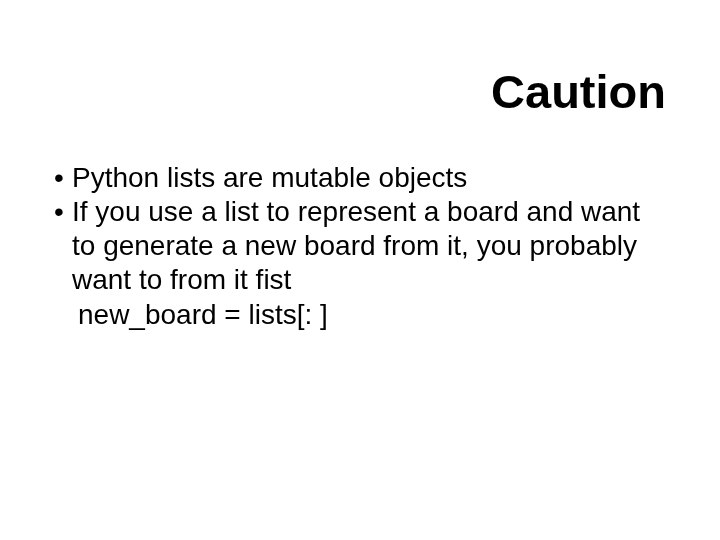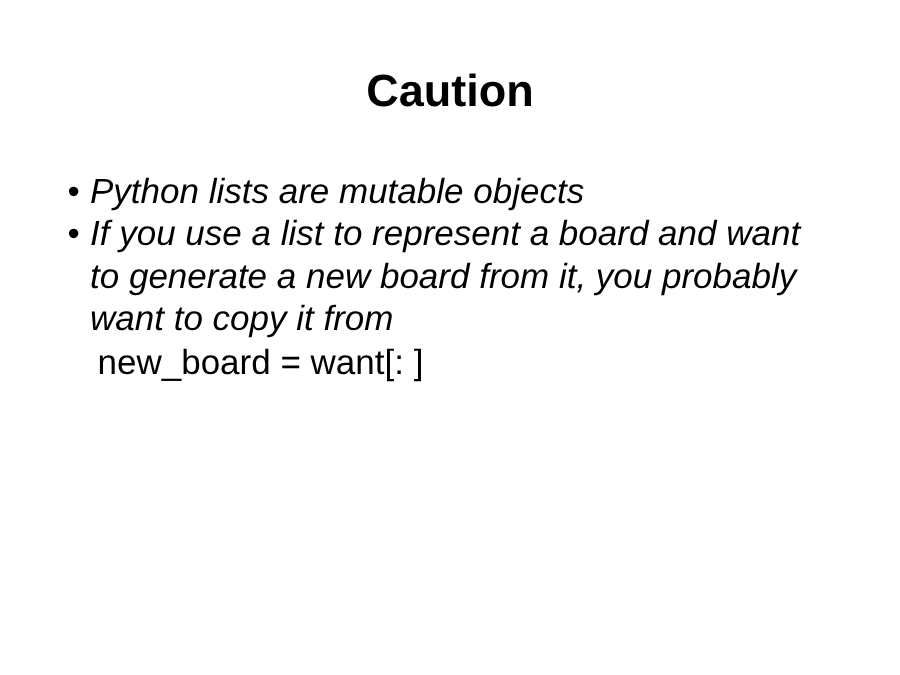--- a/index.html
+++ b/index.html
@@ -11,60 +11,59 @@
     font-family: Arial, Helvetica, sans-serif;
     color: #000000;
   }
   .slide {
     box-sizing: border-box;
     width: 720px;
     height: 540px;
     padding: 48px 54px 0 54px;
   }
   .title {
-    font-size: 36px;
+    font-size: 47px;
     font-weight: 700;
-    text-align: center;
-    margin: 4px 0 42px 0;
+    text-align: right;
+    margin: 16px 0 42px 0;
   }
   .body {
     font-size: 28px;
     line-height: 1.22;
   }
   .bullet {
     display: flex;
     flex-direction: row;
     margin: 0;
   }
   .bullet .dot {
     width: 18px;
     flex: 0 0 18px;
   }
   .bullet .txt {
     flex: 1 1 auto;
-    font-style: italic;
   }
   .code-line {
     margin-left: 24px;
   }
 </style>
 </head>
 <body>
 
 <div class="slide">
   <h1 class="title">Caution</h1>
 
   <div class="body">
 
     <div class="bullet">
       <span class="dot">•</span>
       <span class="txt">Python lists are mutable objects</span>
     </div>
 
     <div class="bullet">
       <span class="dot">•</span>
-      <span class="txt">If you use a list to represent a board and want to generate a new board from it, you probably want to copy it from</span>
+      <span class="txt">If you use a list to represent a board and want to generate a new board from it, you probably want to from it fist</span>
     </div>
 
-    <div class="code-line">new_board = want[: ]</div>
+    <div class="code-line">new_board = lists[: ]</div>
 
   </div>
 </div>
 
 </body></html>

